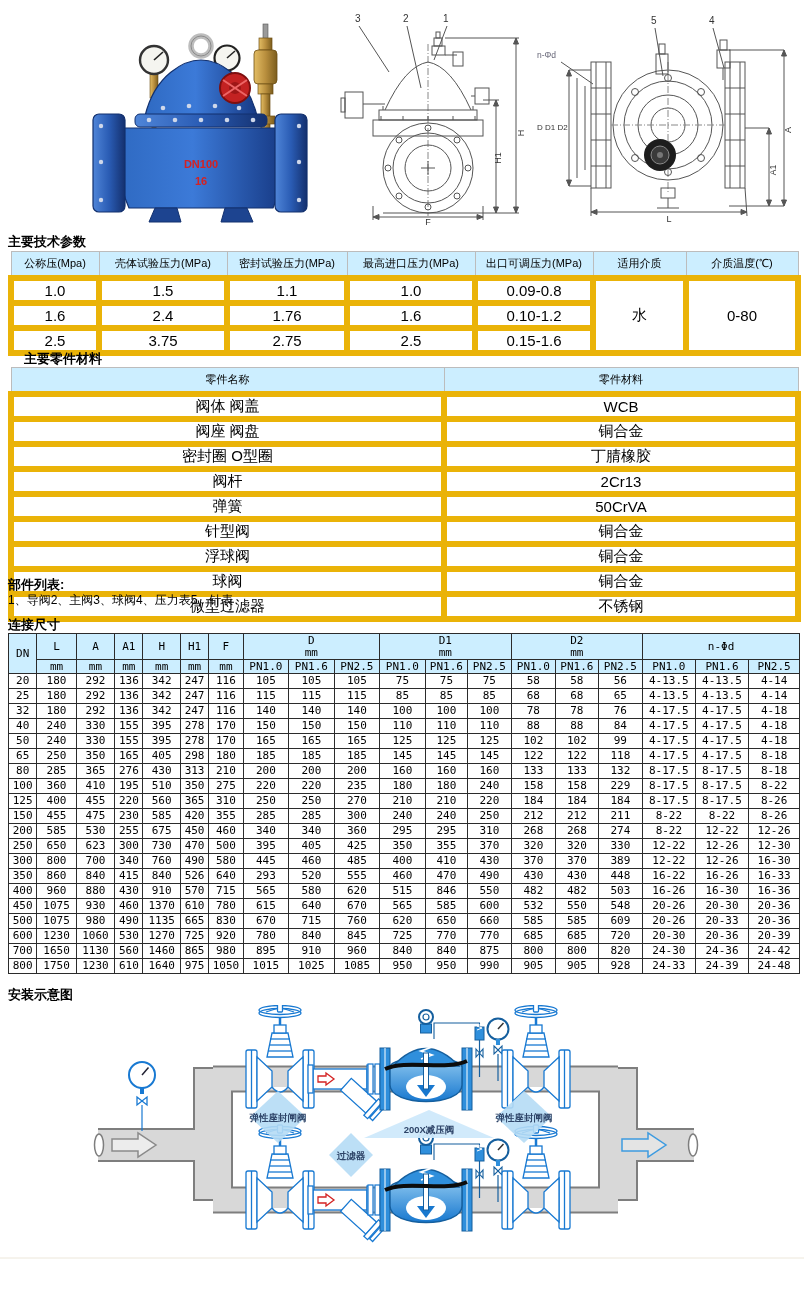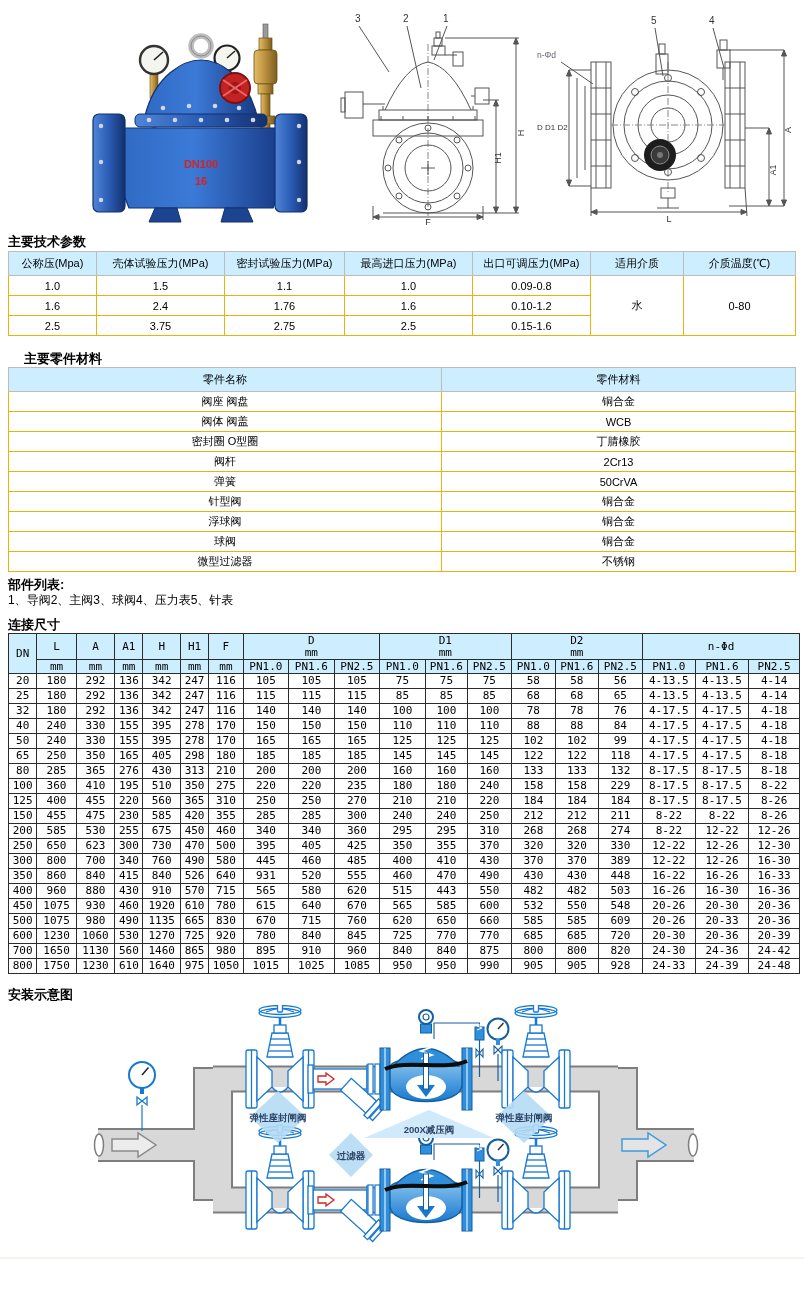--- a/index.html
+++ b/index.html
@@ -4,21 +4,21 @@
 <style>
   html,body{margin:0;padding:0;background:#fff;}
   body{width:804px;height:1300px;position:relative;font-family:"Liberation Sans",sans-serif;color:#000;overflow:hidden;}
   .abs{position:absolute;}
   .heading{font-size:13px;font-weight:bold;white-space:nowrap;}
   .plain{font-size:12px;white-space:nowrap;}
   table{border-collapse:collapse;table-layout:fixed;}
   
   .t1{width:787px;border:1px solid #c9c29b;font-size:12px;}
   .t1 th{background:#cceeff;border:1px solid #bcbcbc;font-weight:normal;font-size:11px;height:23px;padding:0;text-align:center;white-space:nowrap;}
-  .t1 td{border:1px solid #eab308;height:19px;padding:0;text-align:center;font-size:11px;white-space:nowrap;}
+  .t1 td{border:6px solid #eab308;height:19px;padding:0;text-align:center;font-size:15px;white-space:nowrap;}
   
   .t3{width:792px;font-family:"DejaVu Sans Mono",monospace;font-size:11px;}
   .t3 th{background:#cceeff;border:1px solid #2b2b2b;font-weight:normal;padding:0;text-align:center;white-space:nowrap;font-size:11px;}
   .t3 td{border:1px solid #2b2b2b;height:14px;line-height:14px;padding:0;text-align:center;white-space:nowrap;}
   .t3 .r1{height:26px;}
   .t3 .r2{height:14px;}
   .grp div{line-height:12px;}
   svg text{font-family:"Liberation Sans",sans-serif;}
 </style>
 </head>
@@ -331,26 +331,26 @@
       <col style="width:354px">
     </colgroup>
   <thead>
     <tr>
       <th>零件名称</th>
       <th>零件材料</th>
     </tr>
   </thead>
   <tbody>
       <tr>
+        <td>阀体 阀盖</td>
+        <td>WCB</td>
+      </tr>
+      <tr>
         <td>阀座 阀盘</td>
         <td>铜合金</td>
-      </tr>
-      <tr>
-        <td>阀体 阀盖</td>
-        <td>WCB</td>
       </tr>
       <tr>
         <td>密封圈 O型圈</td>
         <td>丁腈橡胶</td>
       </tr>
       <tr>
         <td>阀杆</td>
         <td>2Cr13</td>
       </tr>
       <tr>
@@ -721,21 +721,21 @@
         <td>16-30</td>
       </tr>
       <tr>
         <td>350</td>
         <td>860</td>
         <td>840</td>
         <td>415</td>
         <td>840</td>
         <td>526</td>
         <td>640</td>
-        <td>931</td>
+        <td>293</td>
         <td>520</td>
         <td>555</td>
         <td>460</td>
         <td>470</td>
         <td>490</td>
         <td>430</td>
         <td>430</td>
         <td>448</td>
         <td>16-22</td>
         <td>16-26</td>
@@ -746,35 +746,35 @@
         <td>960</td>
         <td>880</td>
         <td>430</td>
         <td>910</td>
         <td>570</td>
         <td>715</td>
         <td>565</td>
         <td>580</td>
         <td>620</td>
         <td>515</td>
-        <td>443</td>
+        <td>846</td>
         <td>550</td>
         <td>482</td>
         <td>482</td>
         <td>503</td>
         <td>16-26</td>
         <td>16-30</td>
         <td>16-36</td>
       </tr>
       <tr>
         <td>450</td>
         <td>1075</td>
         <td>930</td>
         <td>460</td>
-        <td>1920</td>
+        <td>1370</td>
         <td>610</td>
         <td>780</td>
         <td>615</td>
         <td>640</td>
         <td>670</td>
         <td>565</td>
         <td>585</td>
         <td>600</td>
         <td>532</td>
         <td>550</td>

